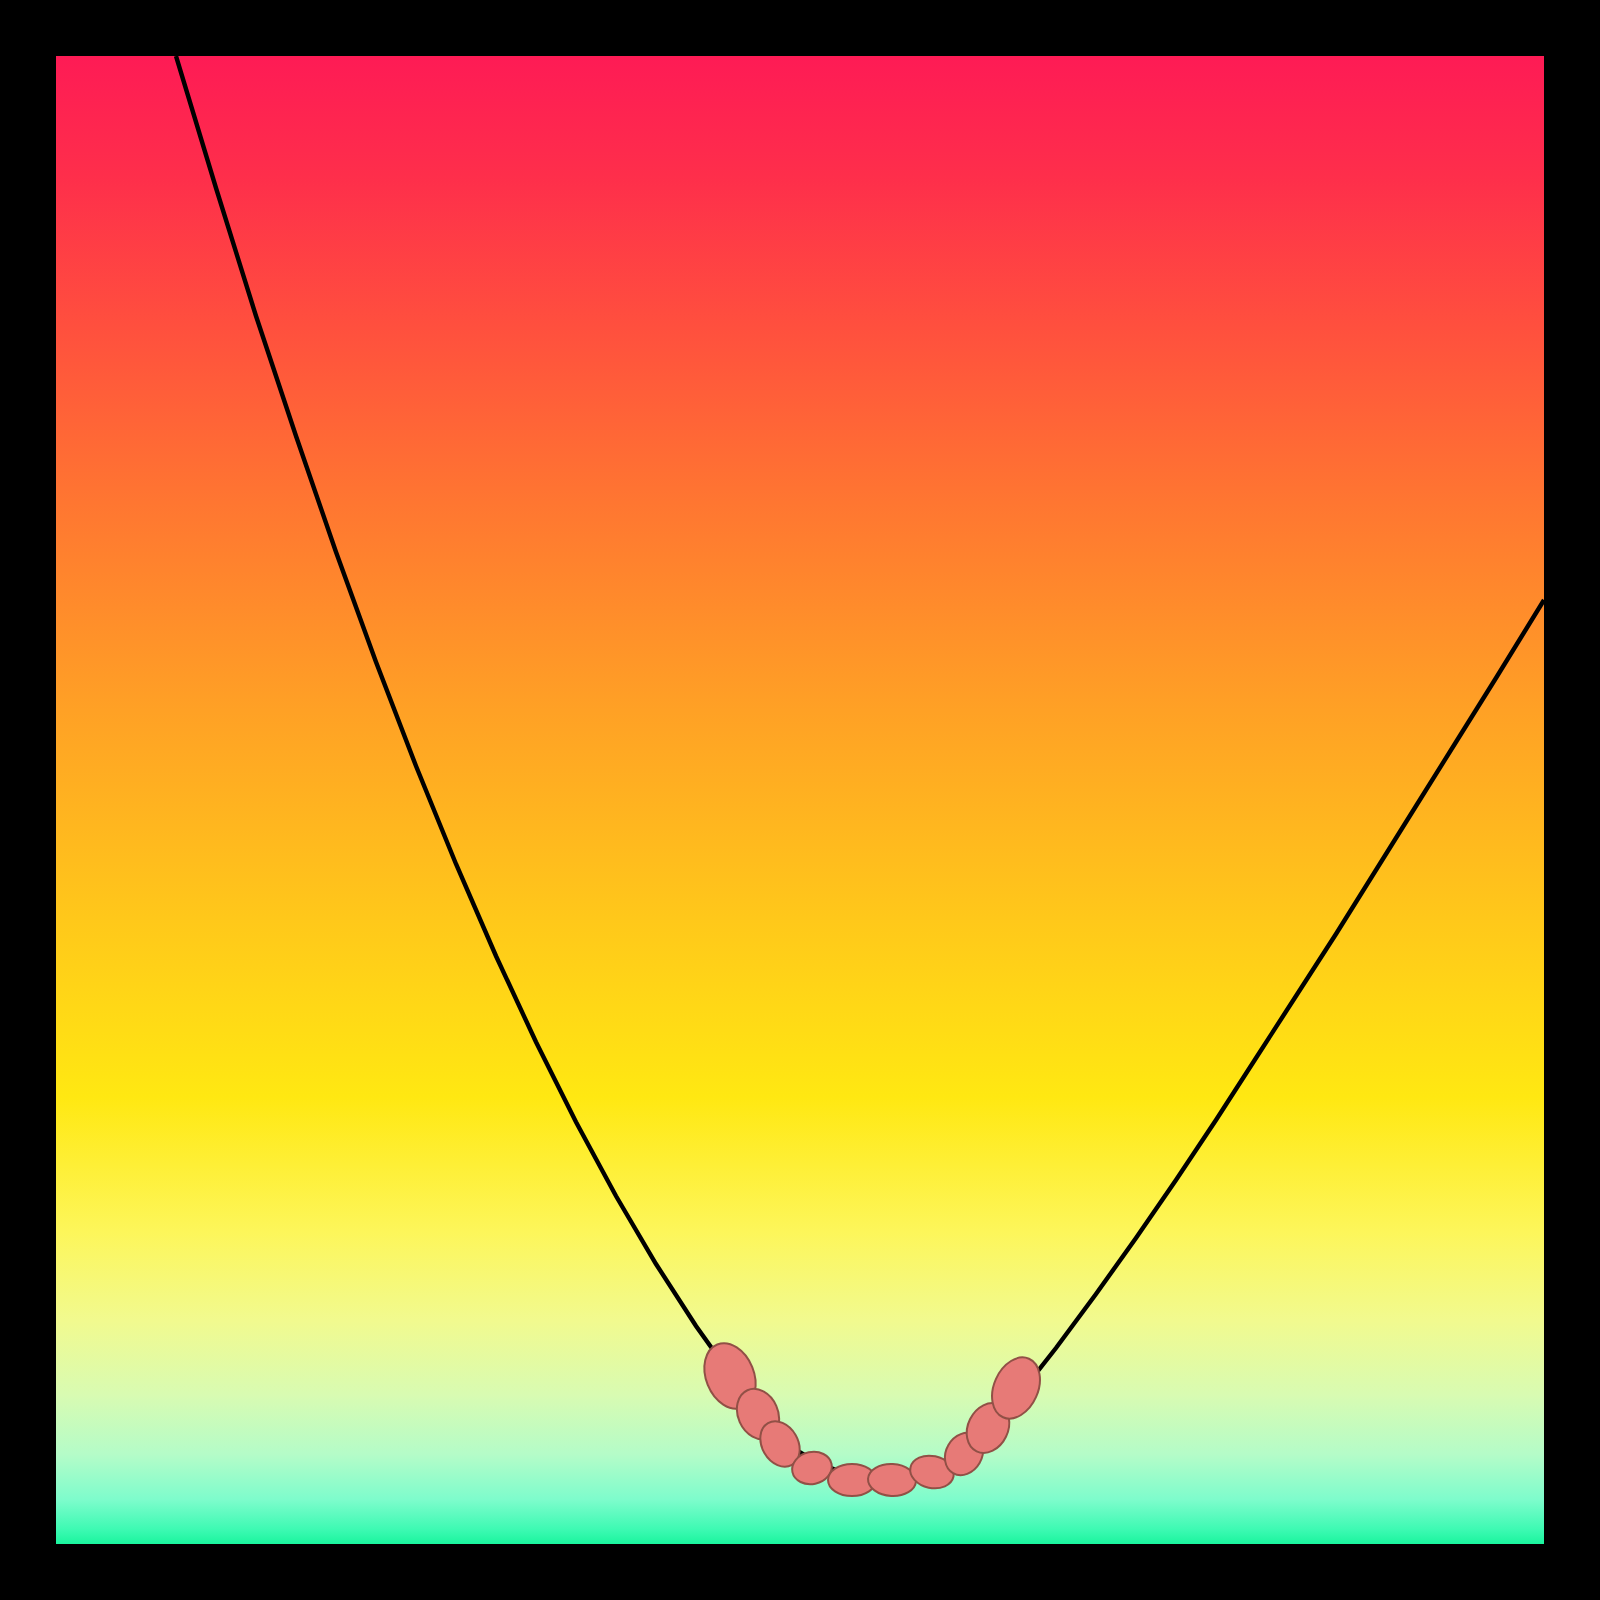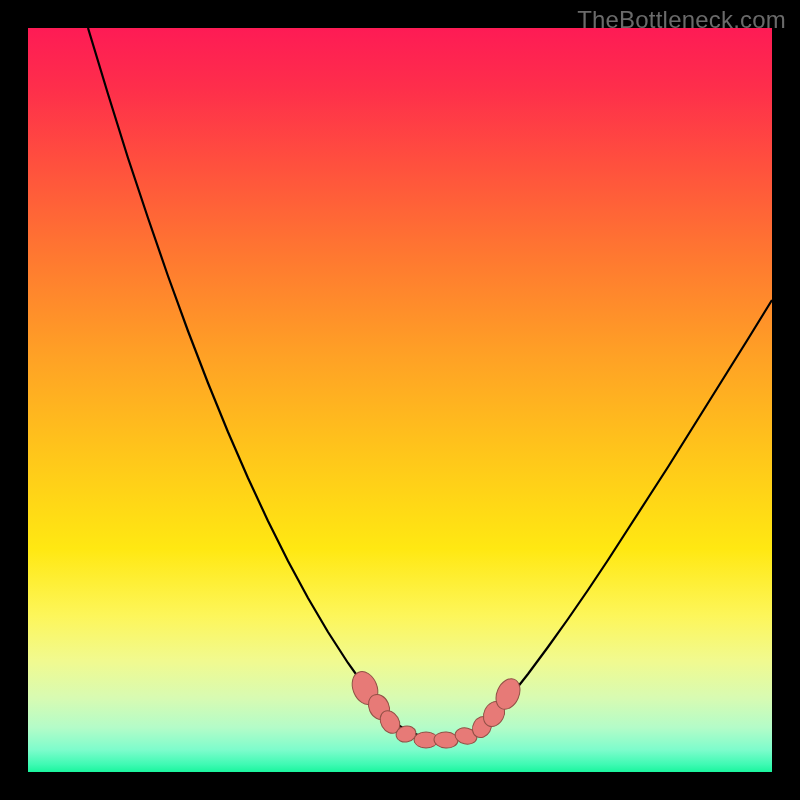--- a/index.html
+++ b/index.html
@@ -68,21 +68,20 @@
   .beads {
     fill: #e77a77;
     stroke: #915046;
     stroke-width: 1;
   }
 </style>
 </head>
 <body>
 
 <div class="frame">
-  <div class="watermark">TheBottleneck.com</div>
 
   <div class="plot">
     <svg class="curves" viewBox="0 0 744 744" preserveAspectRatio="none">
       <path id="left-curve" class="curve" d="M60 0 L80 66 L100 130 L120 190 L140 248 L160 303 L180 355 L200 404 L220 450 L240 493 L260 533 L280 570 L300 604 L320 635 L335 656 L350 676 L365 694"></path>
       <path id="right-curve" class="curve" d="M744 272 L720 311 L700 343 L680 375 L660 407 L640 439 L620 470 L600 501 L580 532 L560 562 L540 591 L520 619 L500 646 L485 665 L470 683 L455 700"></path>
       <path id="bottom-flat" class="curve" d="M365 694 L375 700 L385 705 L395 709 L405 712 L415 713 L425 712 L435 709 L445 705 L455 700"></path>
       <g id="beads-group">
           <ellipse cx="337" cy="660" rx="12" ry="17" class="beads" transform="rotate(-22 337 660)"></ellipse>
           <ellipse cx="351" cy="679" rx="10" ry="13" class="beads" transform="rotate(-24 351 679)"></ellipse>
           <ellipse cx="362" cy="694" rx="9" ry="12" class="beads" transform="rotate(-30 362 694)"></ellipse>

